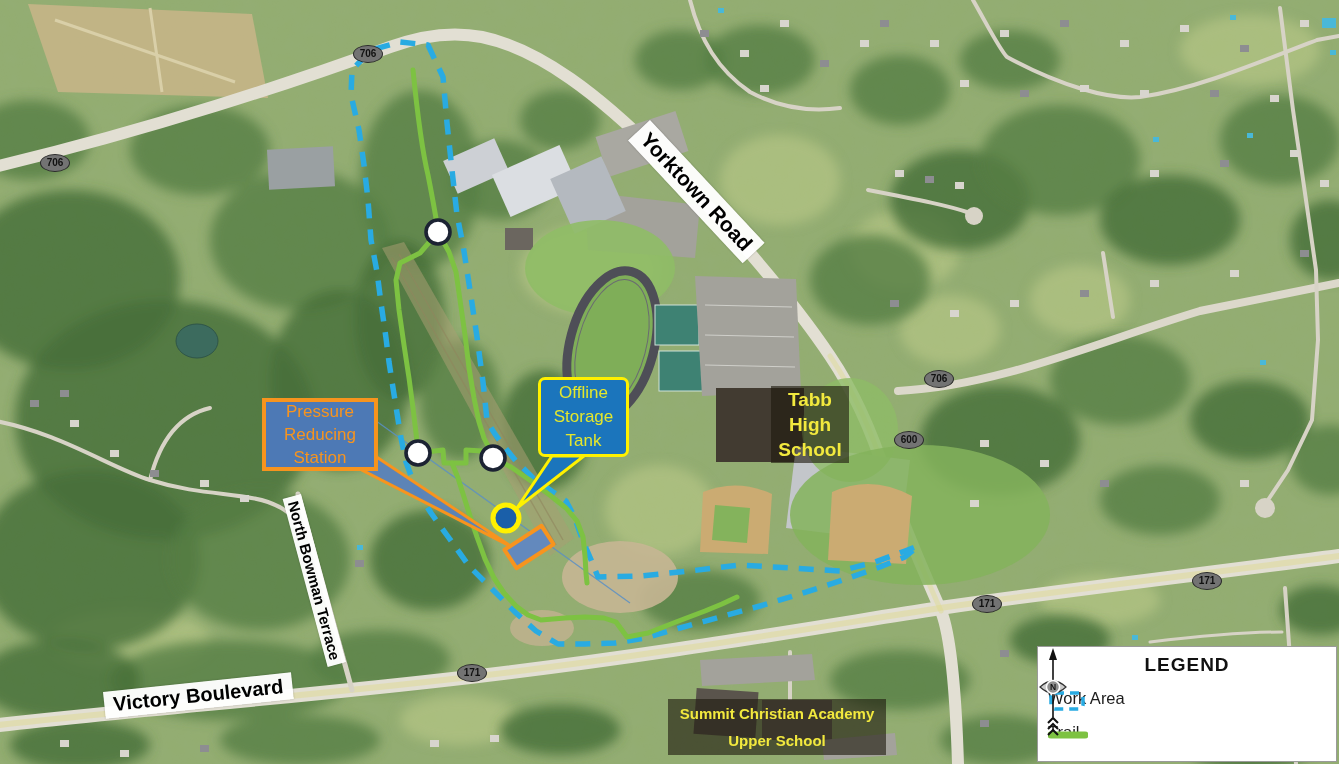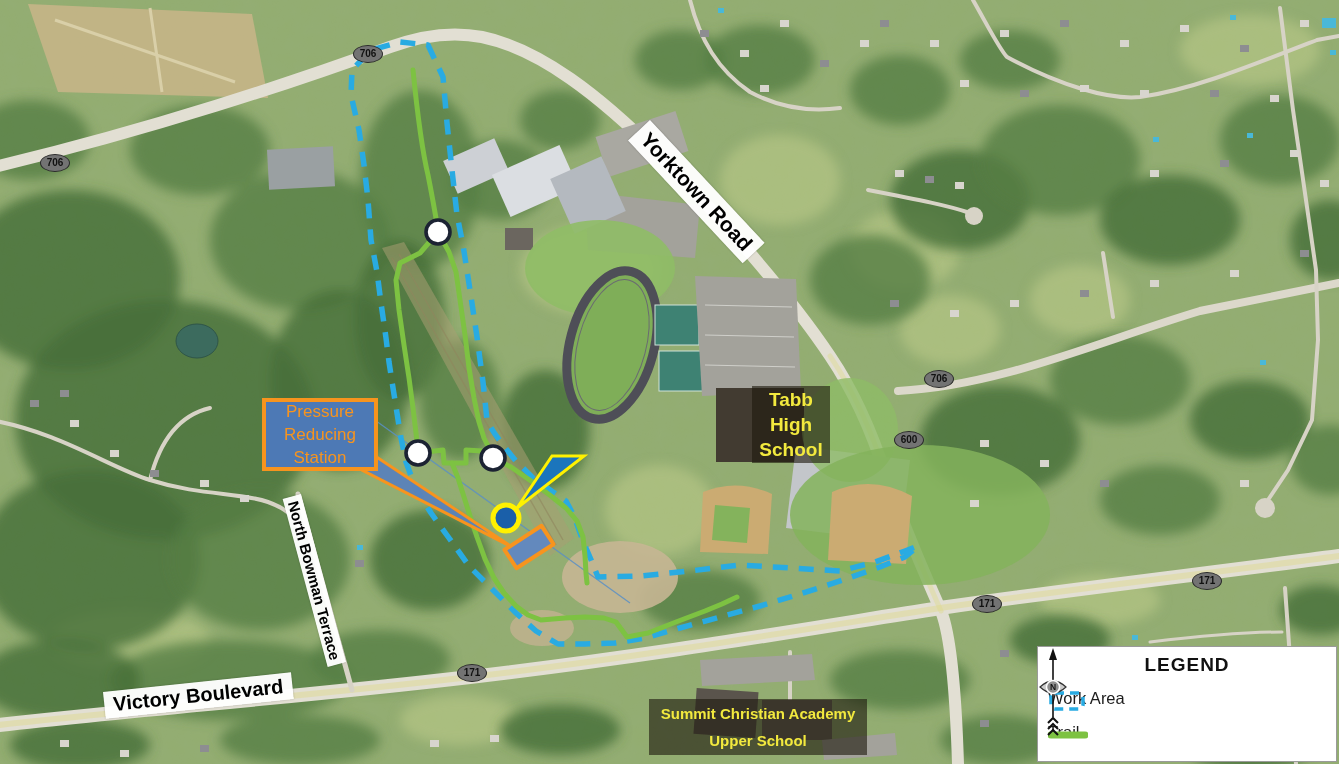--- a/index.html
+++ b/index.html
@@ -13,21 +13,21 @@
     position:absolute;background:rgba(255,255,255,0.96);color:#000;
     font-weight:bold;white-space:nowrap;transform-origin:left top;
     box-shadow:0 0 2px rgba(0,0,0,.25);
   }
   #yorktown-label{left:650px;top:120px;font-size:21px;padding:3px 8px;transform:rotate(47deg);}
   #victory-label{left:103px;top:692px;font-size:20px;padding:2px 9px;transform:rotate(-6deg);}
   #nbt-label{left:301px;top:494px;font-size:15px;padding:1px 5px;transform:rotate(75deg);}
   
   .schoollabel{
     position:absolute;background:rgba(30,26,14,0.62);color:#F2E93E;
-    font-weight:bold;text-align:center;display:flex;align-items:center;justify-content:center;
+    font-weight:bold;text-align:center;display:flex;align-items:center;justify-content:center;margin-left:19px;
   }
   #tabb-label{left:752px;top:386px;width:78px;height:77px;font-size:19px;line-height:25px;}
   #summit-label{left:649px;top:699px;width:218px;height:56px;font-size:15px;line-height:27px;}
   
   .callout{position:absolute;text-align:center;display:flex;align-items:center;justify-content:center;}
   #prs-box{
     left:262px;top:398px;width:108px;height:65px;
     background:#4d79b5;border:4px solid #F7941E;color:#F7941E;
     font-size:17px;line-height:23px;
   }
@@ -325,20 +325,21 @@
   </svg>
 
   <div class="roadlabel" id="yorktown-label">Yorktown Road</div>
   <div class="roadlabel" id="victory-label">Victory Boulevard</div>
   <div class="roadlabel" id="nbt-label">North Bowman Terrace</div>
 
   <div class="schoollabel" id="tabb-label">Tabb High School</div>
   <div class="schoollabel" id="summit-label">Summit Christian Academy Upper School</div>
 
   <div class="callout" id="prs-box">Pressure Reducing Station</div>
+  <div class="callout" id="ost-box">Offline Storage Tank</div>
 
   <div id="shield-layer">
       <div class="shield" style="left: 368px; top: 54px;">706</div>
       <div class="shield" style="left: 55px; top: 163px;">706</div>
       <div class="shield" style="left: 939px; top: 379px;">706</div>
       <div class="shield" style="left: 909px; top: 440px;">600</div>
       <div class="shield" style="left: 472px; top: 673px;">171</div>
       <div class="shield" style="left: 987px; top: 604px;">171</div>
       <div class="shield" style="left: 1207px; top: 581px;">171</div>
     </div>

